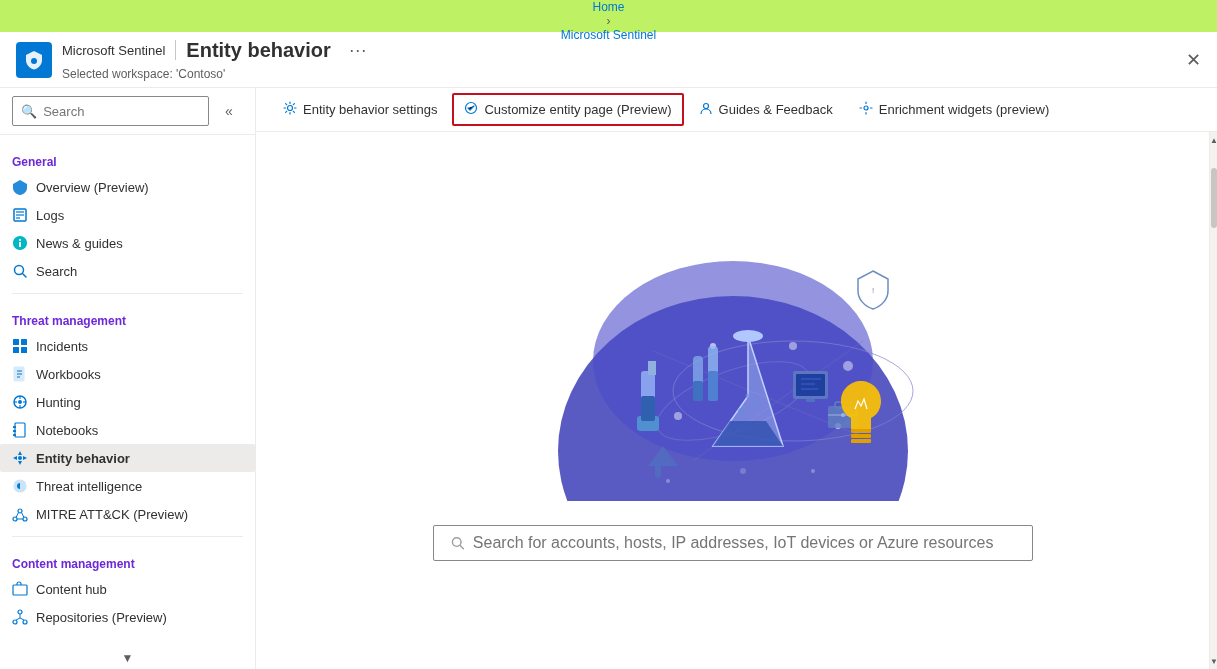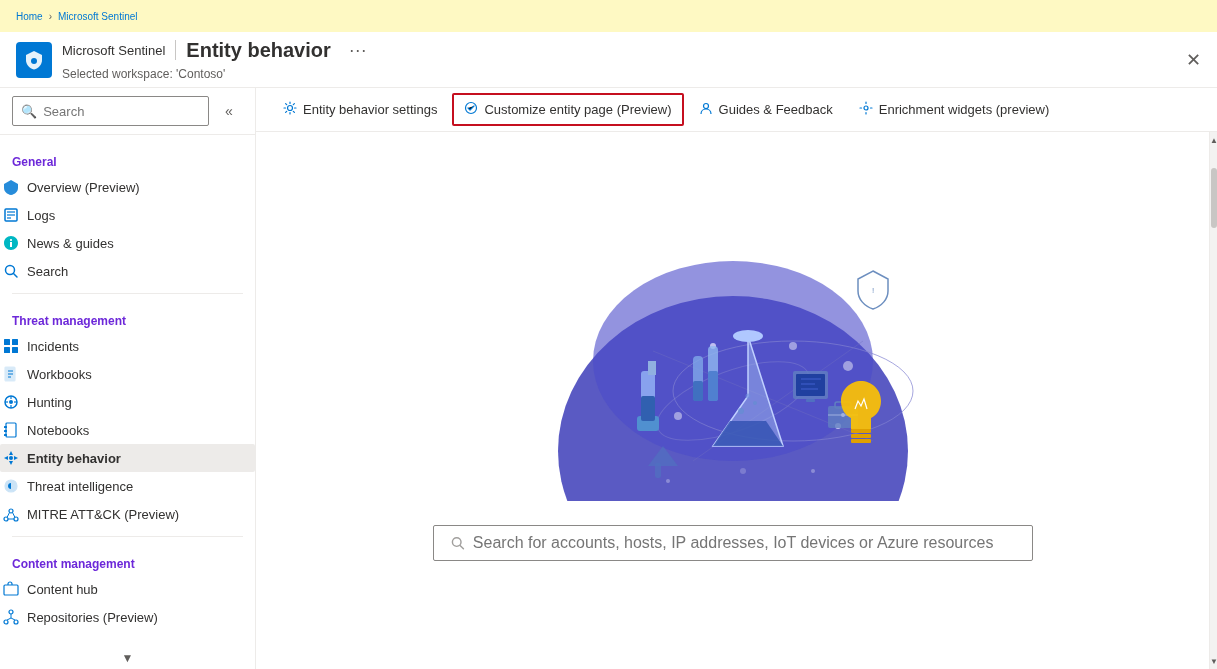--- a/index.html
+++ b/index.html
@@ -4,23 +4,24 @@
   <style>
     * { box-sizing: border-box; margin: 0; padding: 0; }
     body { font-family: 'Segoe UI', sans-serif; font-size: 13px; color: #323130; background: #fff; width: 1217px; height: 669px; overflow: hidden; }
 
     
     .breadcrumb-bar {
       height: 32px;
       display: flex;
       align-items: center;
       padding: 0 16px;
-      font-size: 10px;
+      font-size: 12px;
       color: #605e5c;
-      background: #fef9c3;
+      background: #bef264;
+      flex-direction: column;
     }
     .breadcrumb-bar a { color: #0078d4; text-decoration: none; }
     .breadcrumb-bar .sep { margin: 0 6px; color: #605e5c; }
 
     
     .page-header {
       display: flex;
       align-items: center;
       padding: 6px 16px 6px 16px;
       border-bottom: 1px solid #edebe9;
@@ -96,21 +97,21 @@
       cursor: pointer; display: flex; align-items: center; justify-content: center;
       color: #605e5c; font-size: 14px;
     }
     .sidebar-nav { padding: 8px 0; flex: 1; overflow-y: auto; }
     .nav-section-label {
       padding: 12px 12px 4px 12px;
       font-size: 12px; font-weight: 600; color: #6d28d9;
     }
     .nav-item {
       display: flex; align-items: center; gap: 8px;
-      padding: 6px 3px;
+      padding: 6px 12px;
       cursor: pointer; color: #323130; font-size: 13px;
       border-radius: 2px;
     }
     .nav-item.active { background: #edebe9; font-weight: 600; }
     .nav-item .nav-icon { width: 16px; height: 16px; display: flex; align-items: center; justify-content: center; }
     .nav-divider { height: 1px; background: #edebe9; margin: 8px 12px; }
     .sidebar-bottom-arrow {
       position: absolute; bottom: 0; left: 50%;
       transform: translateX(-50%);
       color: #605e5c; font-size: 12px; padding: 4px;

